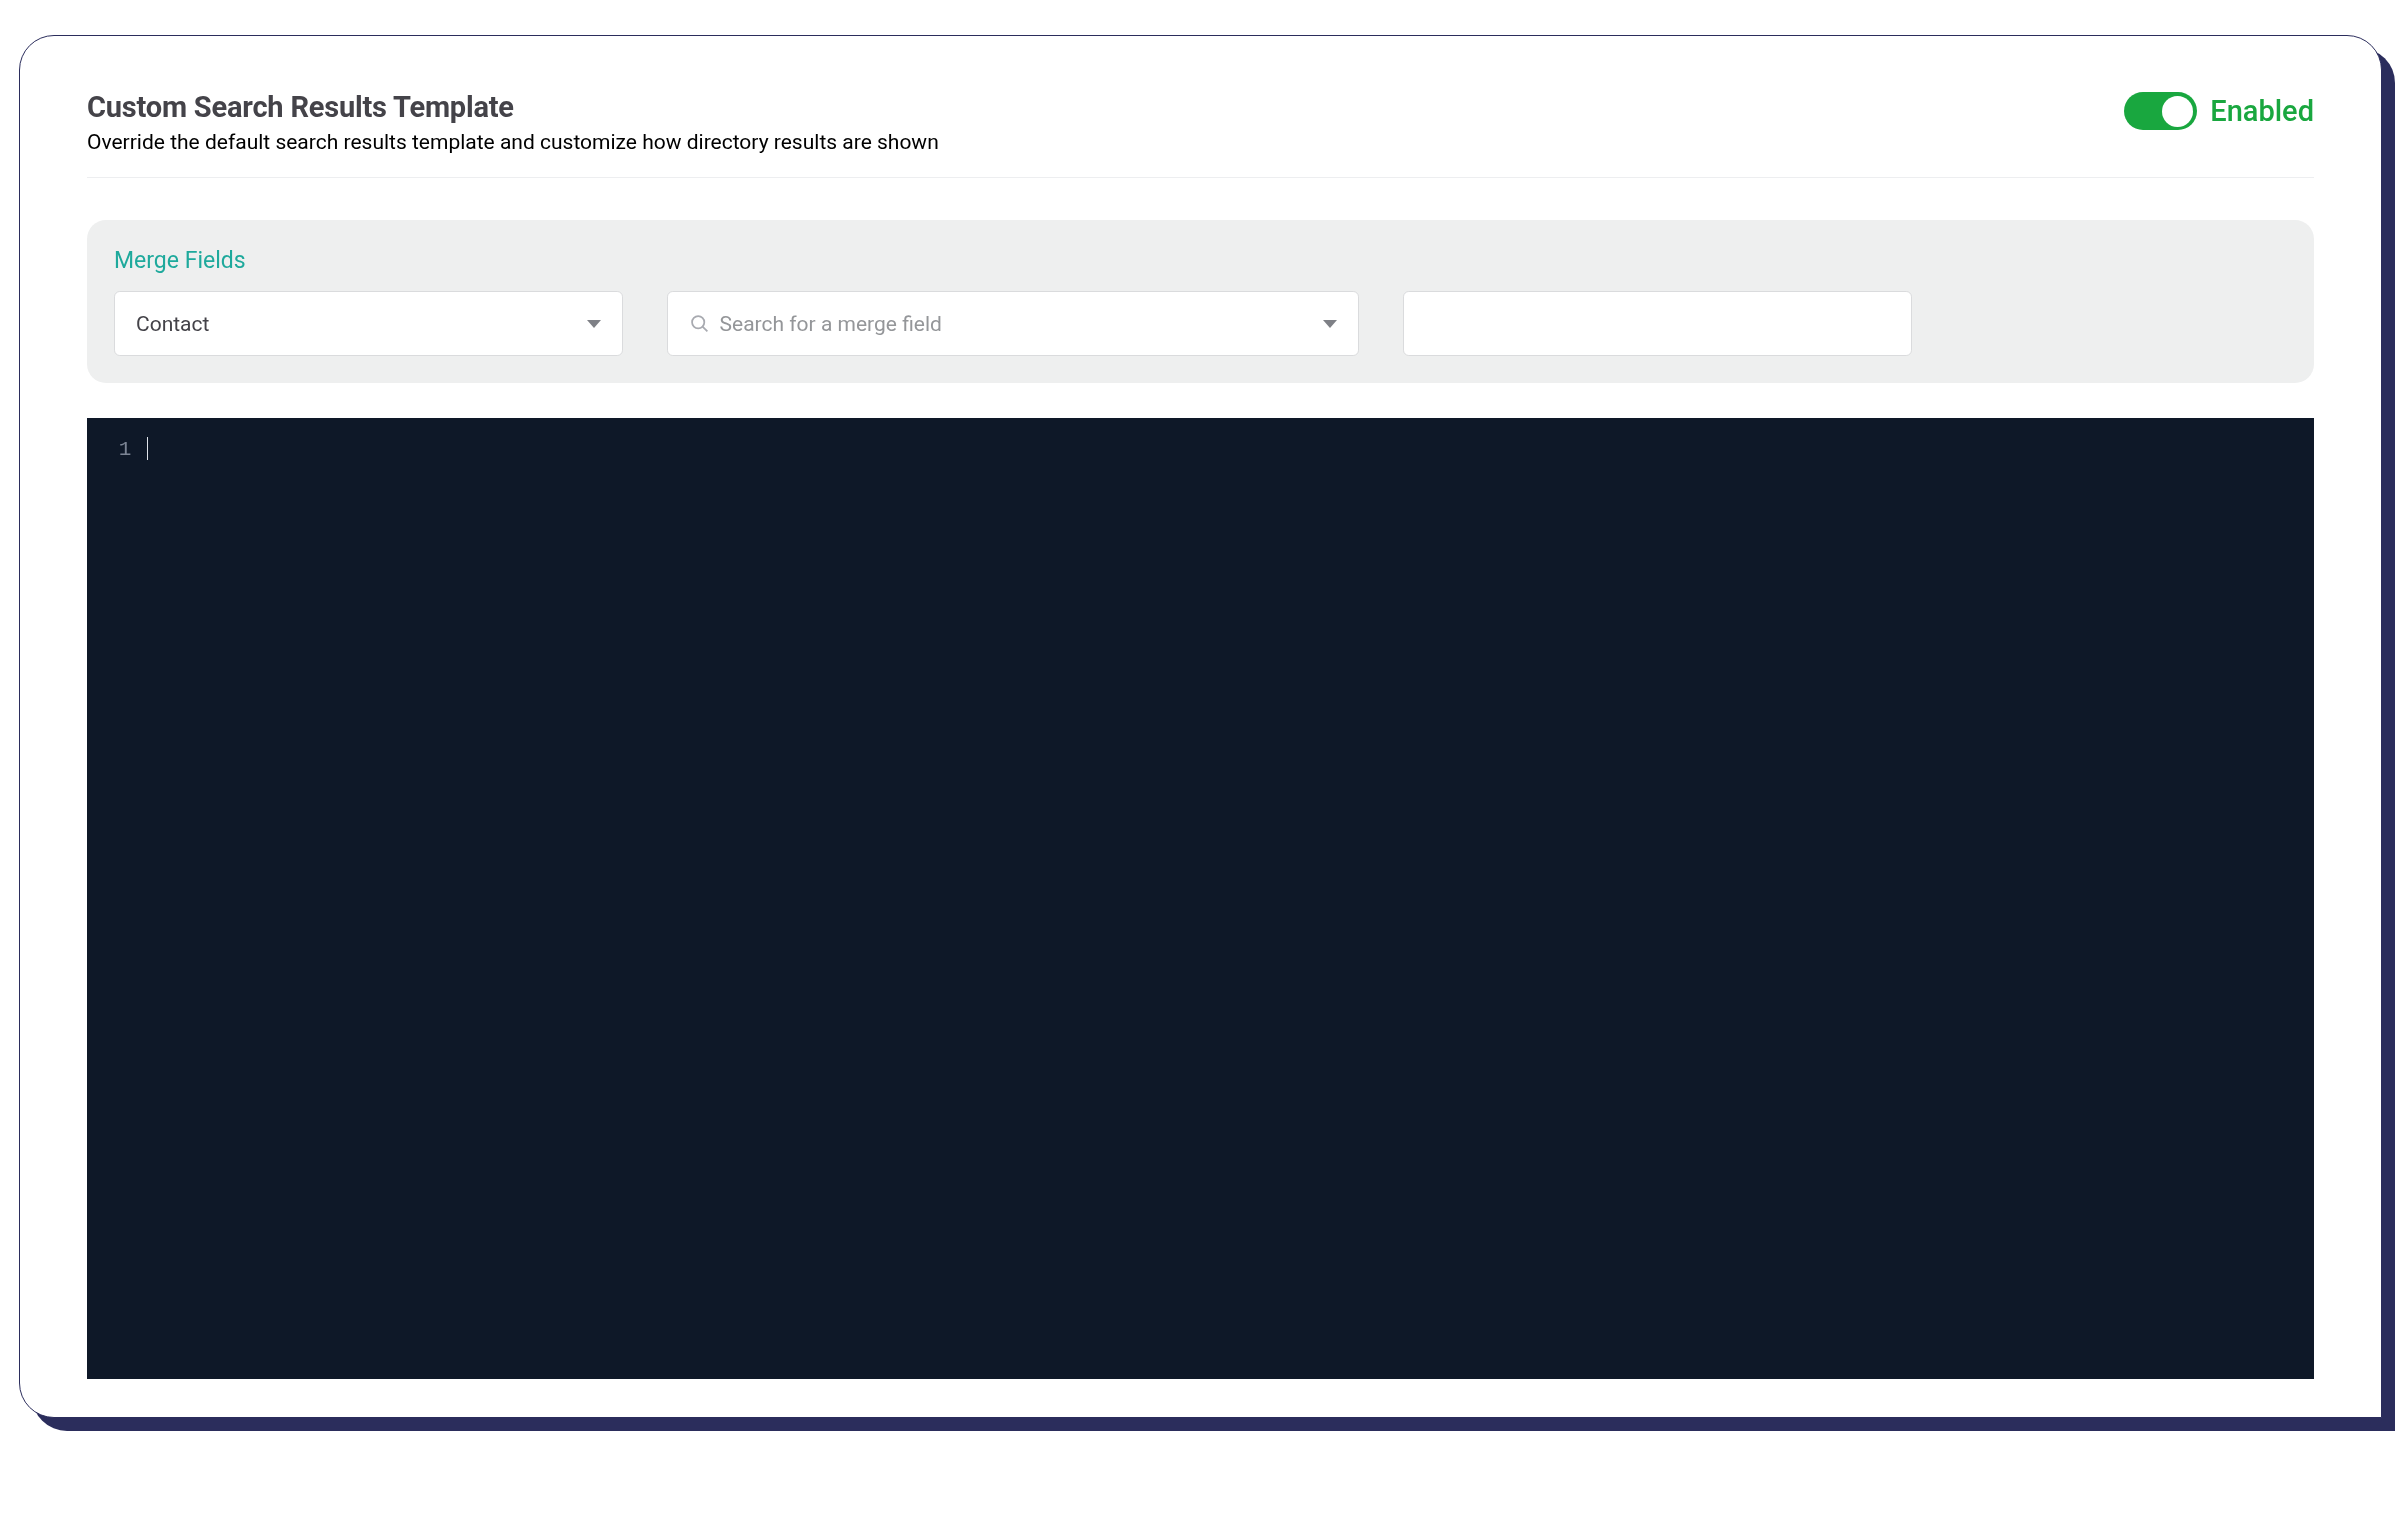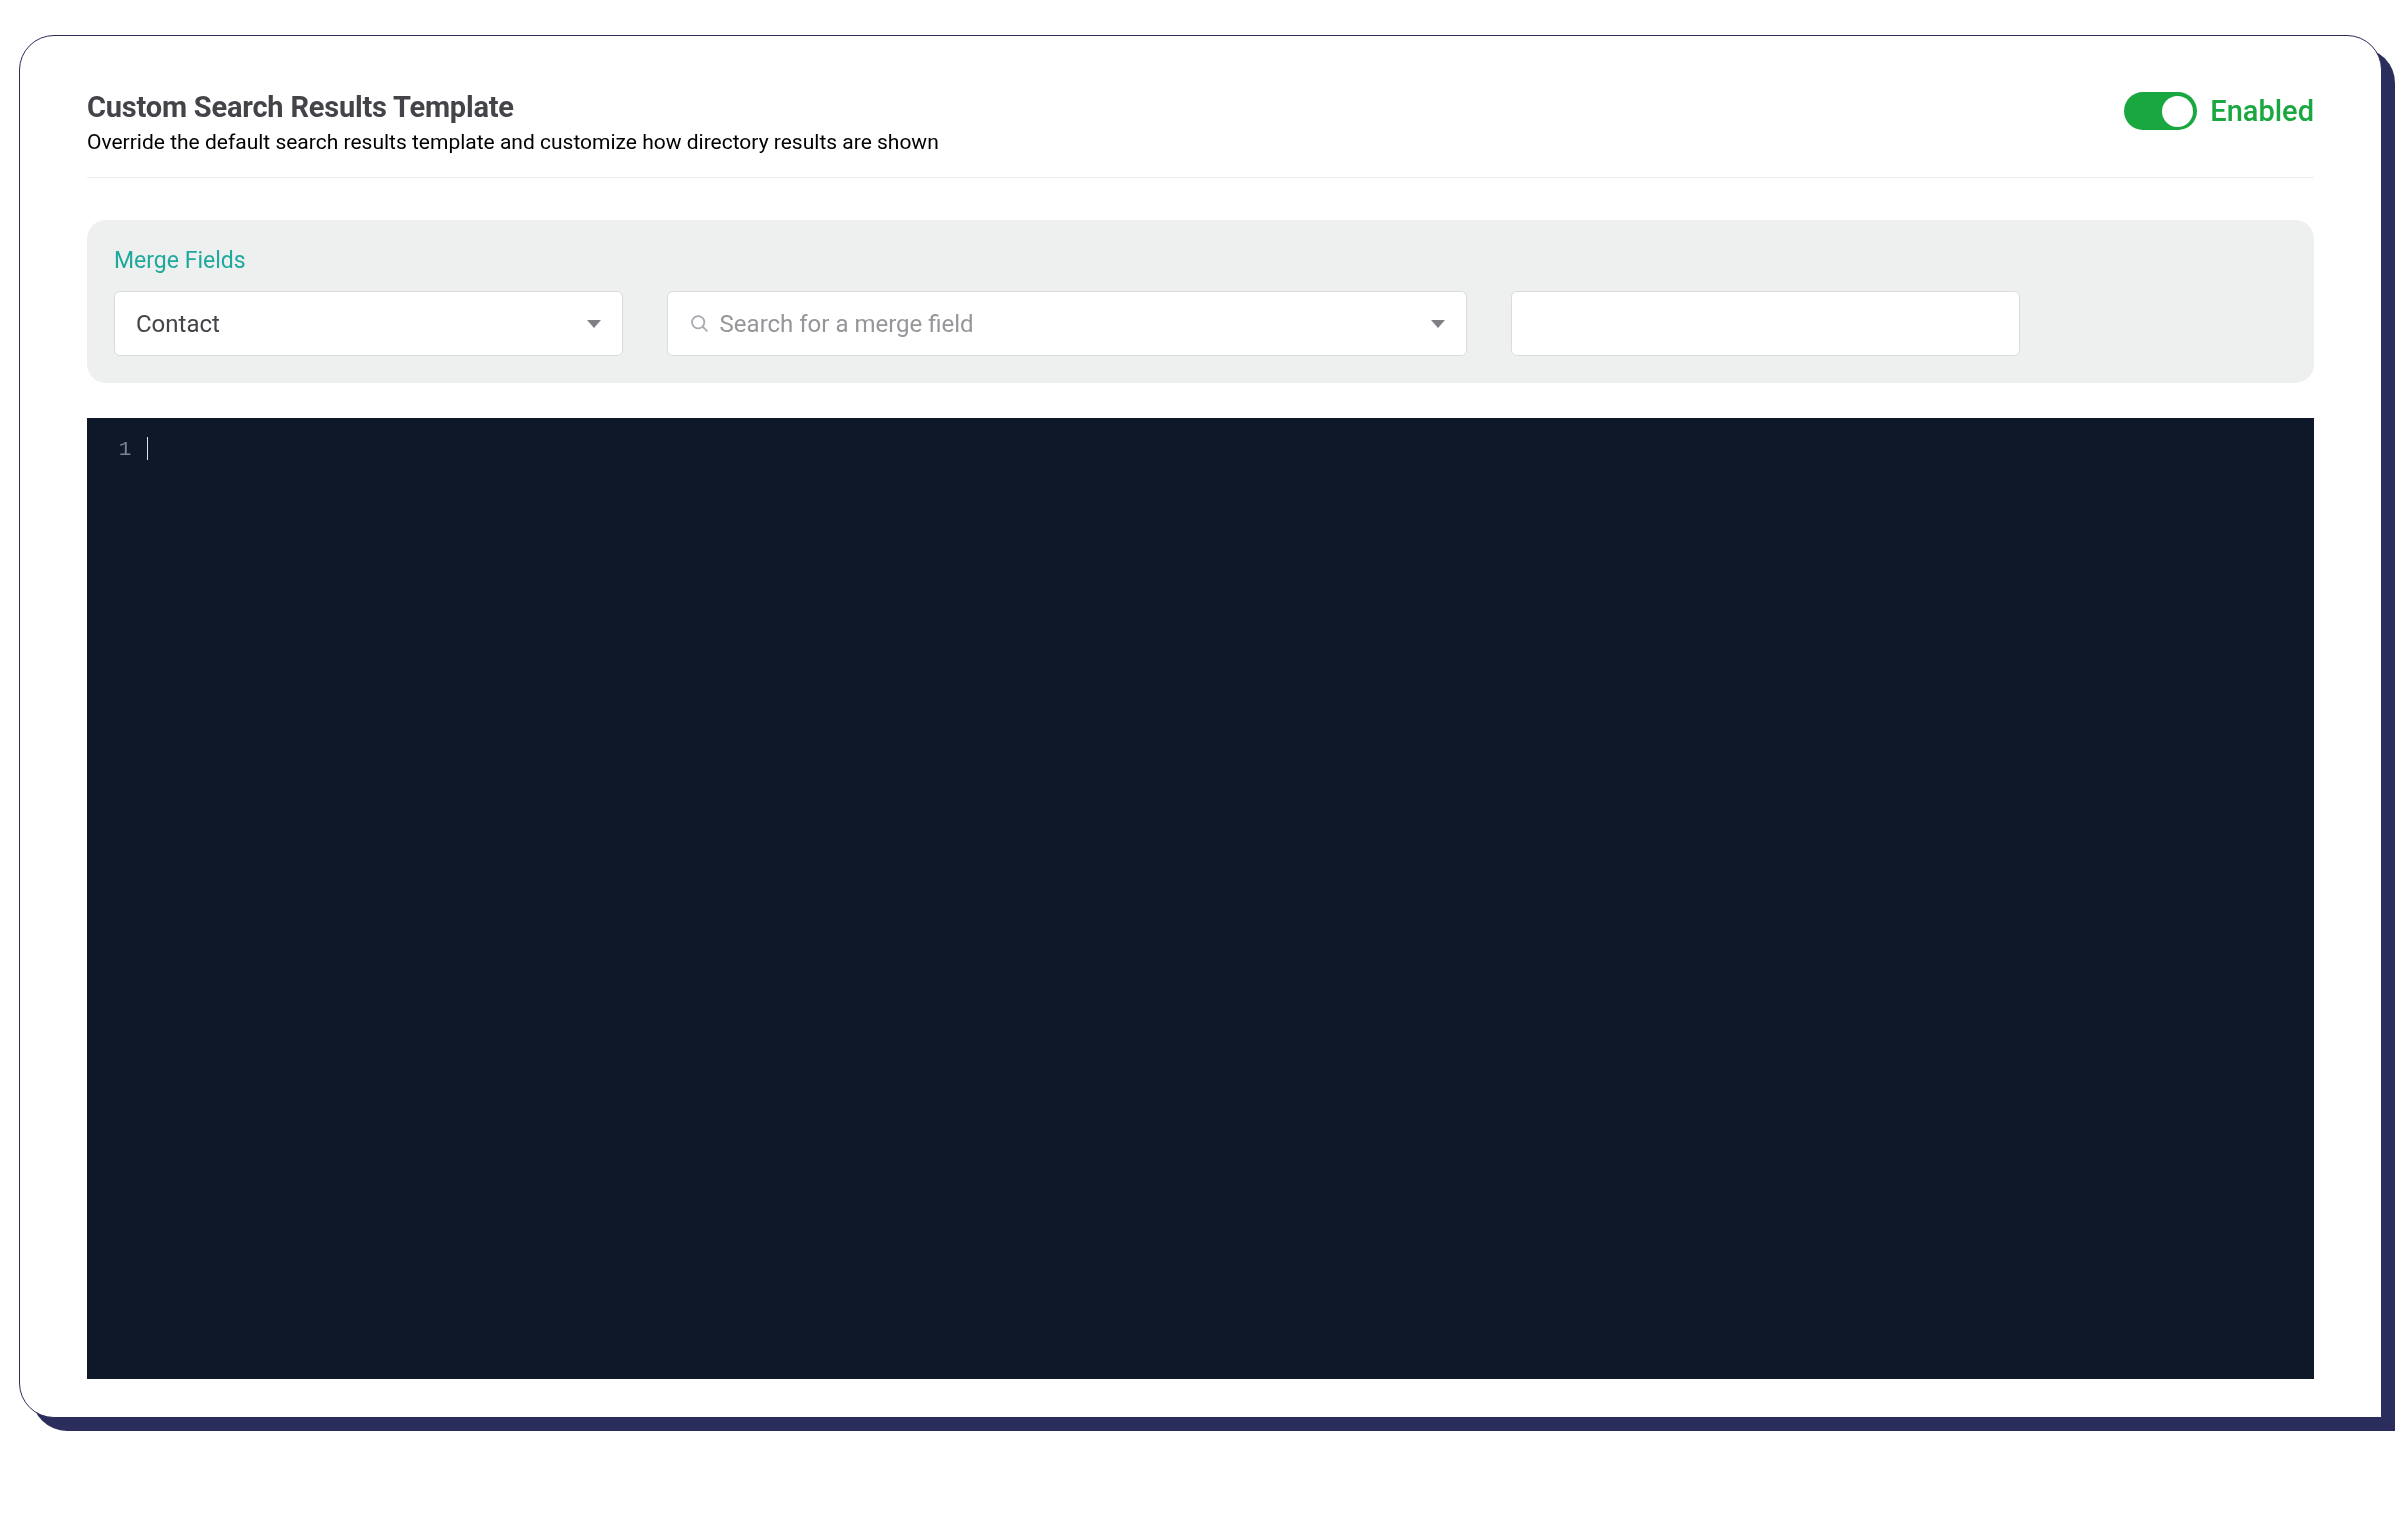--- a/index.html
+++ b/index.html
@@ -96,26 +96,26 @@
       gap: 44px;
     }
     .select-box, .search-box, .text-box {
       background: #ffffff;
       border: 1px solid #dadbdd;
       border-radius: 5.8px;
       height: 65px;
       display: flex;
       align-items: center;
       padding: 0 21px;
-      font-size: 24px;
+      font-size: 21px;
       color: #555;
       position: relative;
     }
     .select-box { width: 509px; cursor: pointer; justify-content: space-between; }
-    .search-box { width: 800px; cursor: pointer; }
+    .search-box { width: 692px; cursor: pointer; }
     .text-box { width: 509px; }
     .search-box .search-icon {
       color: #a8aab0;
       margin-right: 9.6px;
       flex-shrink: 0;
     }
     .search-box .placeholder {
       color: #949699;
       flex: 1;
     }

